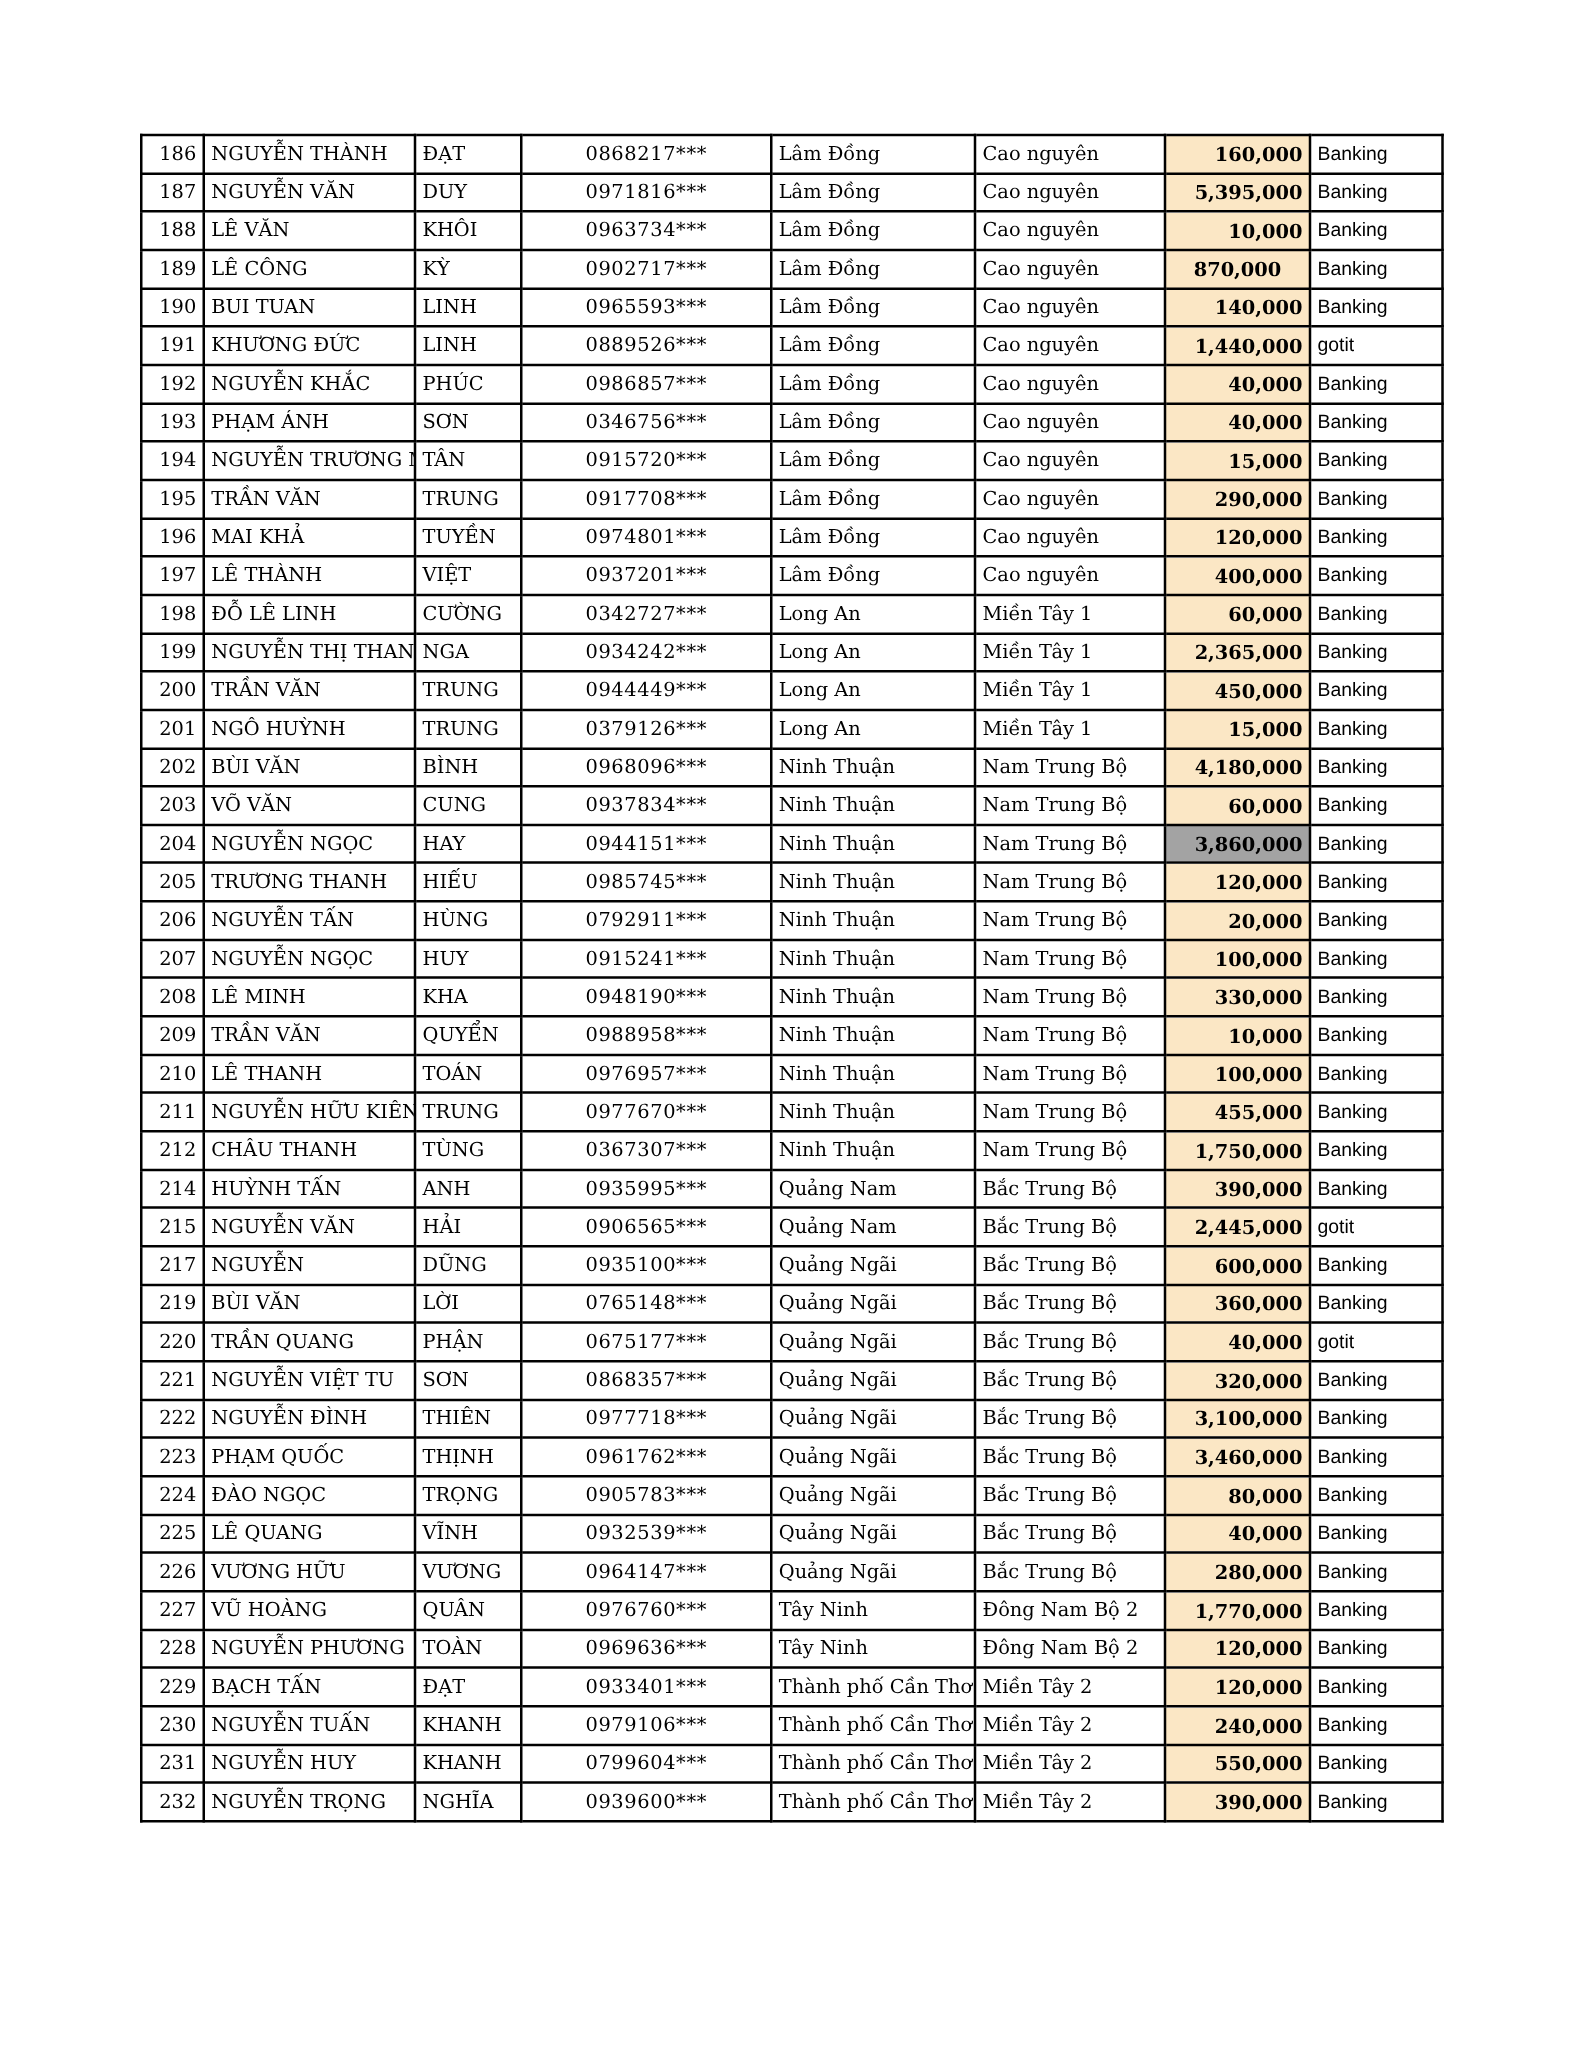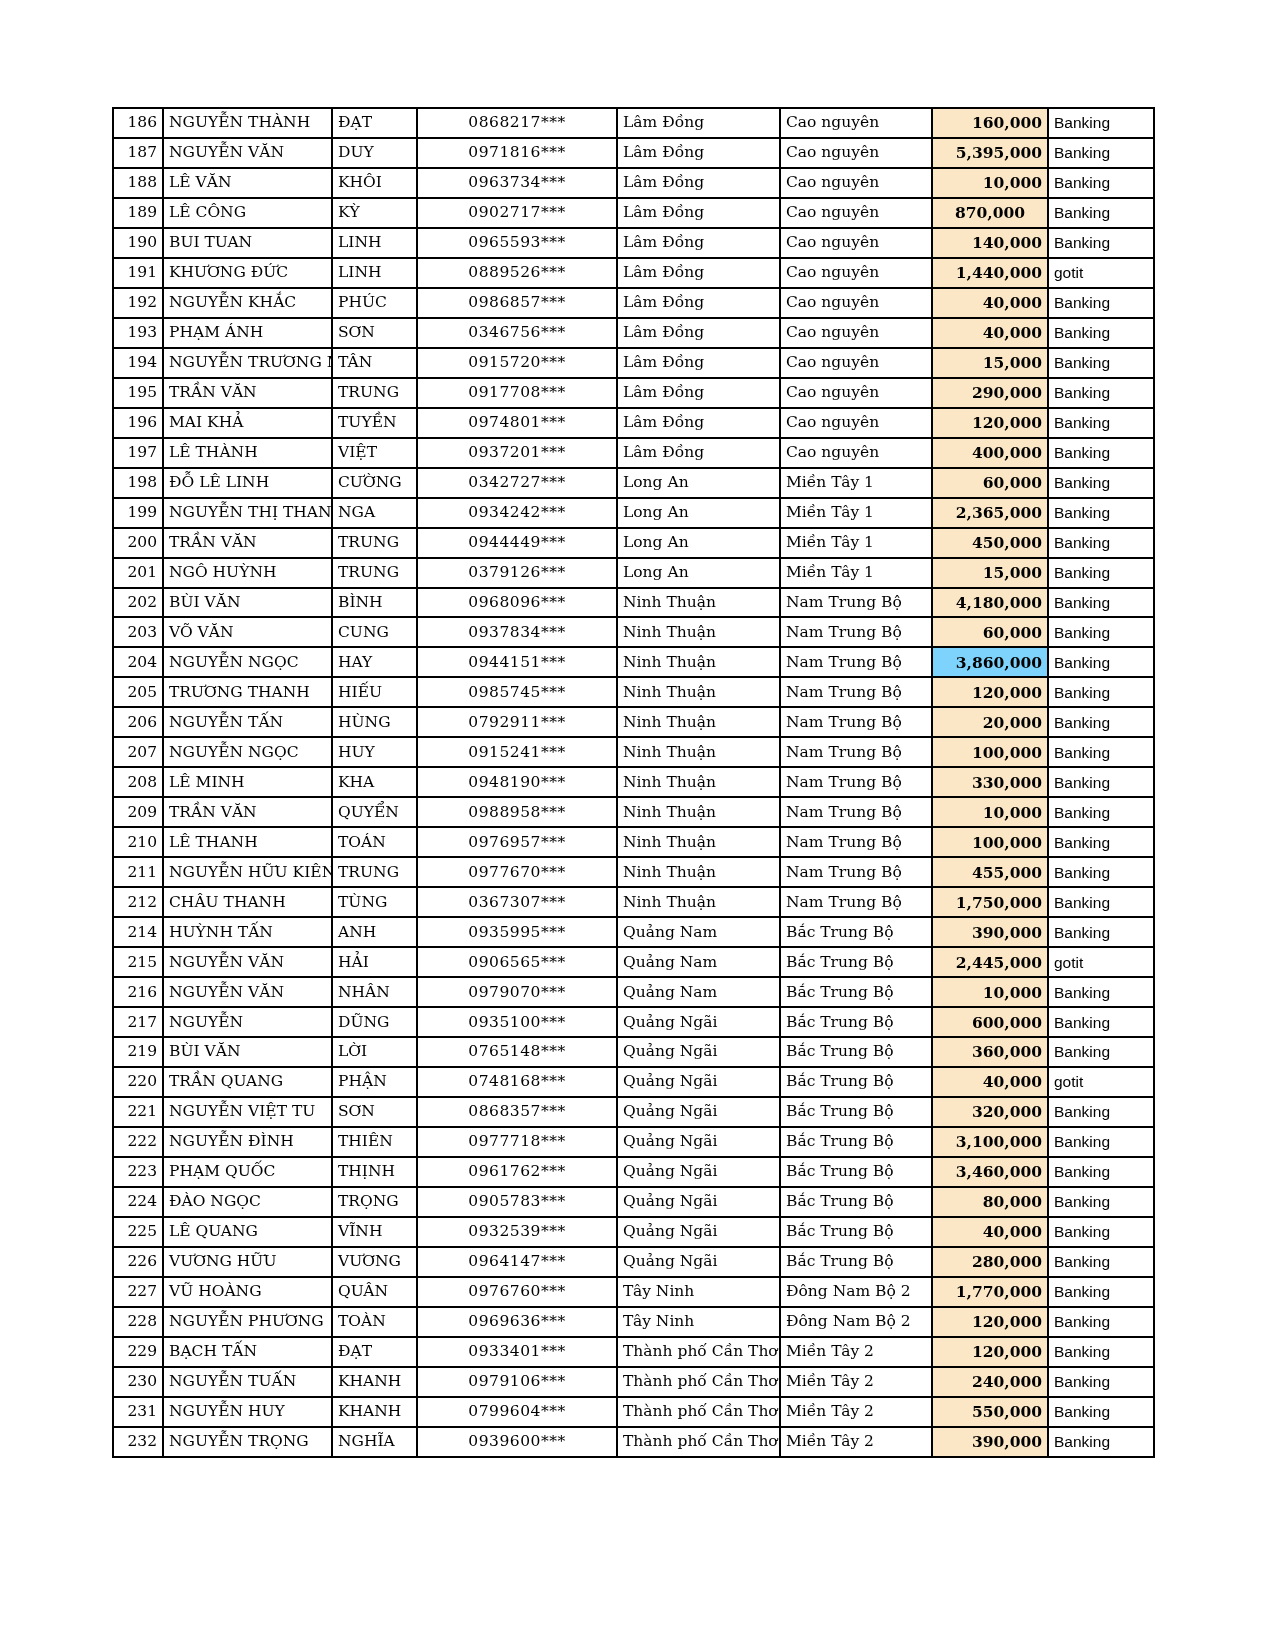--- a/index.html
+++ b/index.html
@@ -270,21 +270,21 @@
     <td class="c-method">Banking</td>
   </tr>
 
   <tr>
     <td class="c-no">204</td>
     <td class="c-family">NGUYỄN NGỌC</td>
     <td class="c-given">HAY</td>
     <td class="c-phone">0944151***</td>
     <td class="c-province">Ninh Thuận</td>
     <td class="c-region">Nam Trung Bộ</td>
-    <td class="c-amount" style="background: #7dd3fc;">3,860,000</td>
+    <td class="c-amount" style="background: #a3a3a3;">3,860,000</td>
     <td class="c-method">Banking</td>
   </tr>
 
   <tr>
     <td class="c-no">205</td>
     <td class="c-family">TRƯƠNG THANH</td>
     <td class="c-given">HIẾU</td>
     <td class="c-phone">0985745***</td>
     <td class="c-province">Ninh Thuận</td>
     <td class="c-region">Nam Trung Bộ</td>
@@ -385,30 +385,20 @@
     <td class="c-no">215</td>
     <td class="c-family">NGUYỄN VĂN</td>
     <td class="c-given">HẢI</td>
     <td class="c-phone">0906565***</td>
     <td class="c-province">Quảng Nam</td>
     <td class="c-region">Bắc Trung Bộ</td>
     <td class="c-amount" style="background: rgb(251, 231, 197);">2,445,000</td>
     <td class="c-method">gotit</td>
   </tr>
 
-  <tr>
-    <td class="c-no">216</td>
-    <td class="c-family">NGUYỄN VĂN</td>
-    <td class="c-given">NHÂN</td>
-    <td class="c-phone">0979070***</td>
-    <td class="c-province">Quảng Nam</td>
-    <td class="c-region">Bắc Trung Bộ</td>
-    <td class="c-amount" style="background: rgb(251, 231, 197);">10,000</td>
-    <td class="c-method">Banking</td>
-  </tr>
 
   <tr>
     <td class="c-no">217</td>
     <td class="c-family">NGUYỄN</td>
     <td class="c-given">DŨNG</td>
     <td class="c-phone">0935100***</td>
     <td class="c-province">Quảng Ngãi</td>
     <td class="c-region">Bắc Trung Bộ</td>
     <td class="c-amount" style="background: rgb(251, 231, 197);">600,000</td>
     <td class="c-method">Banking</td>
@@ -423,21 +413,21 @@
     <td class="c-province">Quảng Ngãi</td>
     <td class="c-region">Bắc Trung Bộ</td>
     <td class="c-amount" style="background: rgb(251, 231, 197);">360,000</td>
     <td class="c-method">Banking</td>
   </tr>
 
   <tr>
     <td class="c-no">220</td>
     <td class="c-family">TRẦN QUANG</td>
     <td class="c-given">PHẬN</td>
-    <td class="c-phone">0748168***</td>
+    <td class="c-phone">0675177***</td>
     <td class="c-province">Quảng Ngãi</td>
     <td class="c-region">Bắc Trung Bộ</td>
     <td class="c-amount" style="background: rgb(251, 231, 197);">40,000</td>
     <td class="c-method">gotit</td>
   </tr>
 
   <tr>
     <td class="c-no">221</td>
     <td class="c-family">NGUYỄN VIỆT TU</td>
     <td class="c-given">SƠN</td>

